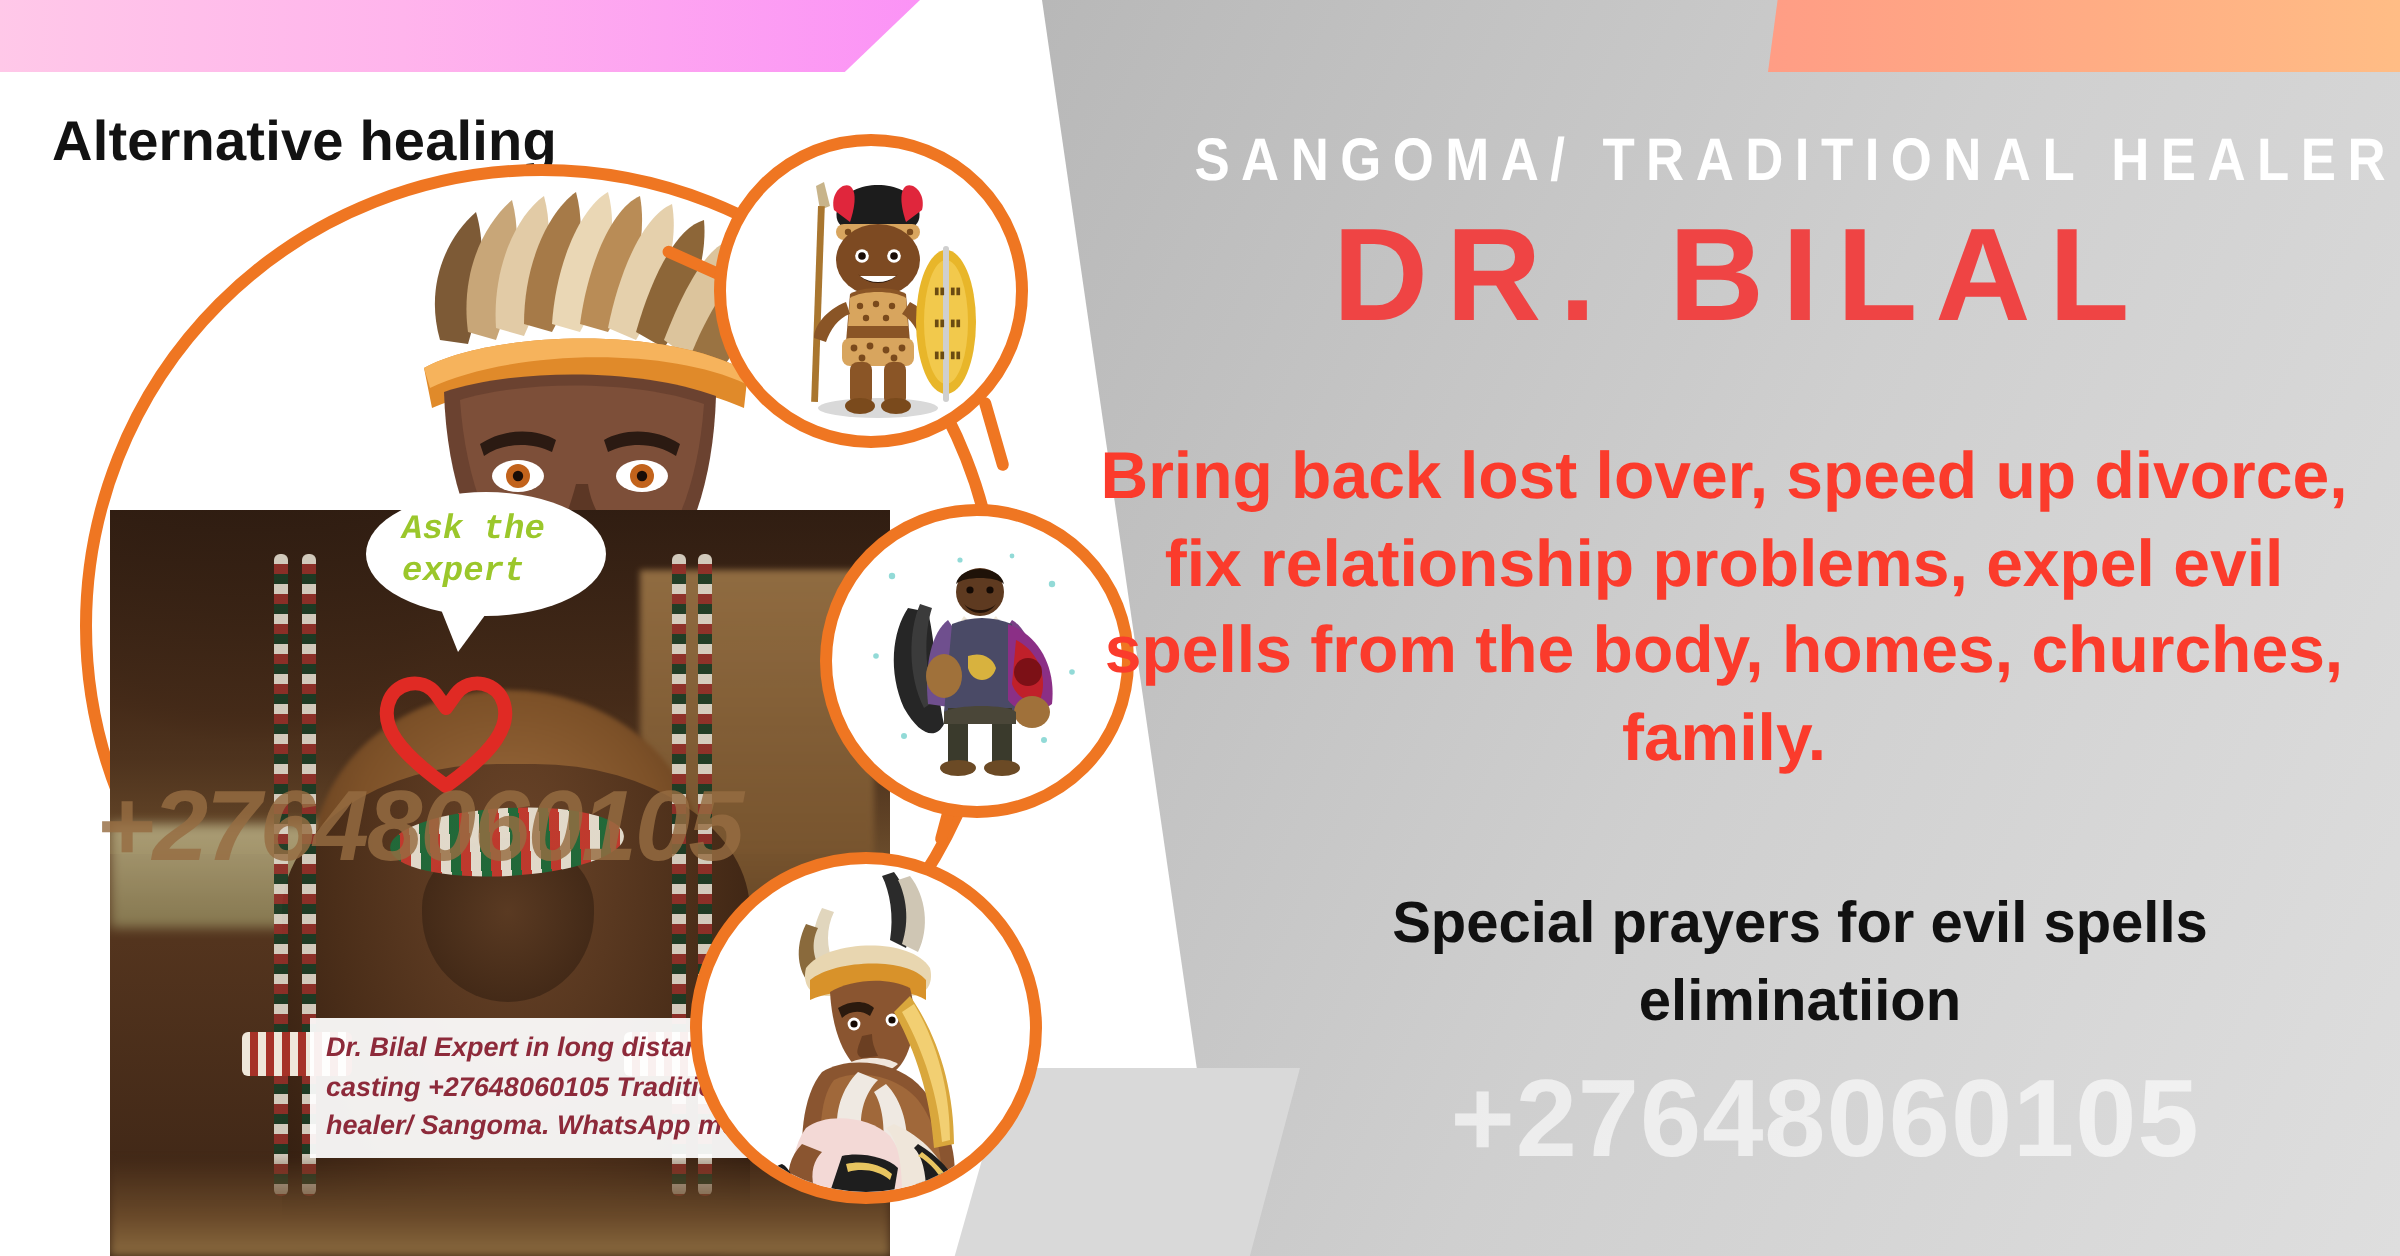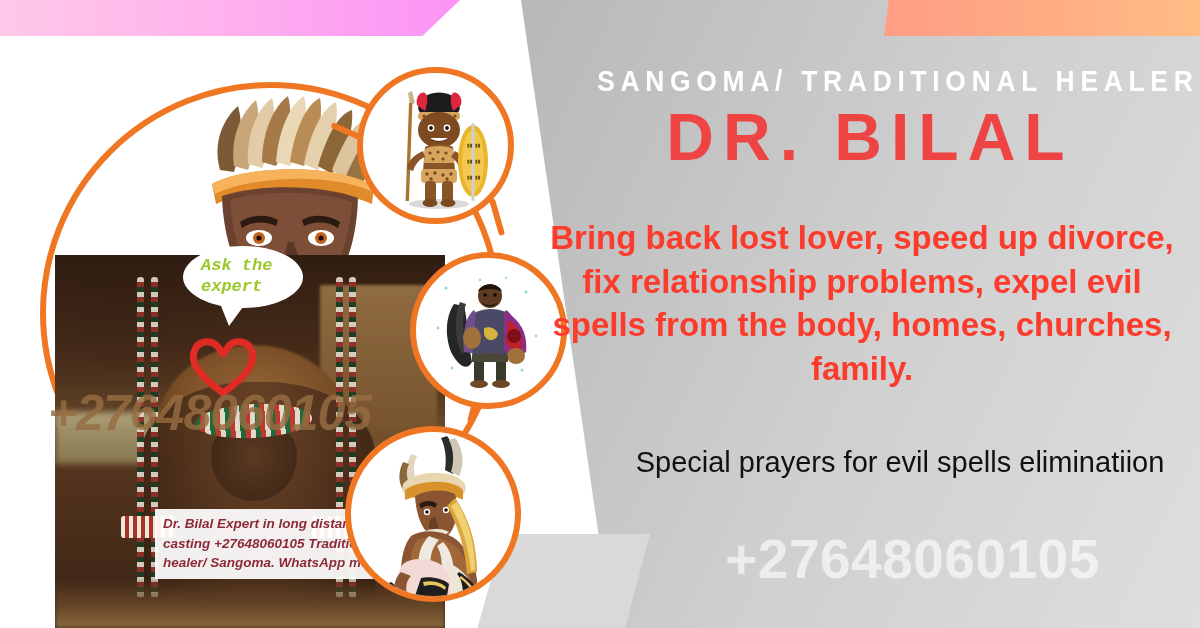--- a/index.html
+++ b/index.html
@@ -34,21 +34,21 @@
   .bigname{position:absolute;left:560px;top:104px;width:620px;text-align:center;
     color:#ef4444;font-size:66px;font-weight:700;letter-spacing:9px;line-height:1;
     white-space:nowrap;}
 
   
   .redtext{position:absolute;left:548px;top:216px;width:628px;text-align:center;
     color:#fb3b2c;font-size:33px;font-weight:700;line-height:1.32;}
 
   
   .blacktext{position:absolute;left:620px;top:443px;width:560px;text-align:center;
-    color:#111111;font-size:29px;font-weight:400;line-height:1.33;}
+    color:#111111;font-size:29px;font-weight:700;line-height:1.33;}
 
   
   .ghostphone{position:absolute;left:640px;top:527px;width:545px;text-align:center;
     color:rgba(255,255,255,.62);font-size:55px;font-weight:700;letter-spacing:.5px;
     white-space:nowrap;}
 
   
   .arc-big{position:absolute;left:40px;top:82px;width:462px;height:462px;
     border:6px solid #ef7622;border-radius:50%;box-sizing:border-box;}
 
@@ -134,20 +134,21 @@
 </head>
 <body>
 
 <div class="stage">
 
   <div class="bar-pink"></div>
   <div class="gray-panel"></div>
   <div class="bar-salmon"></div>
   <div class="gray-wedge"></div>
 
+  <div class="alt-heading">Alternative healing</div>
 
   <div class="arc-big"></div>
 
   <svg width="300" height="230" viewBox="0 0 300 230" style="position:absolute;left:160px;top:92px;">
     <g>
 
       <g>
         <path d="M60 78 C52 50 64 26 78 14 C84 34 80 60 74 80 Z" fill="#7d5a36"></path>
         <path d="M74 74 C70 44 82 20 96 8 C102 30 96 56 88 78 Z" fill="#c8a678"></path>
         <path d="M88 72 C86 42 98 16 112 6 C118 28 112 54 102 76 Z" fill="#e2cba6"></path>

